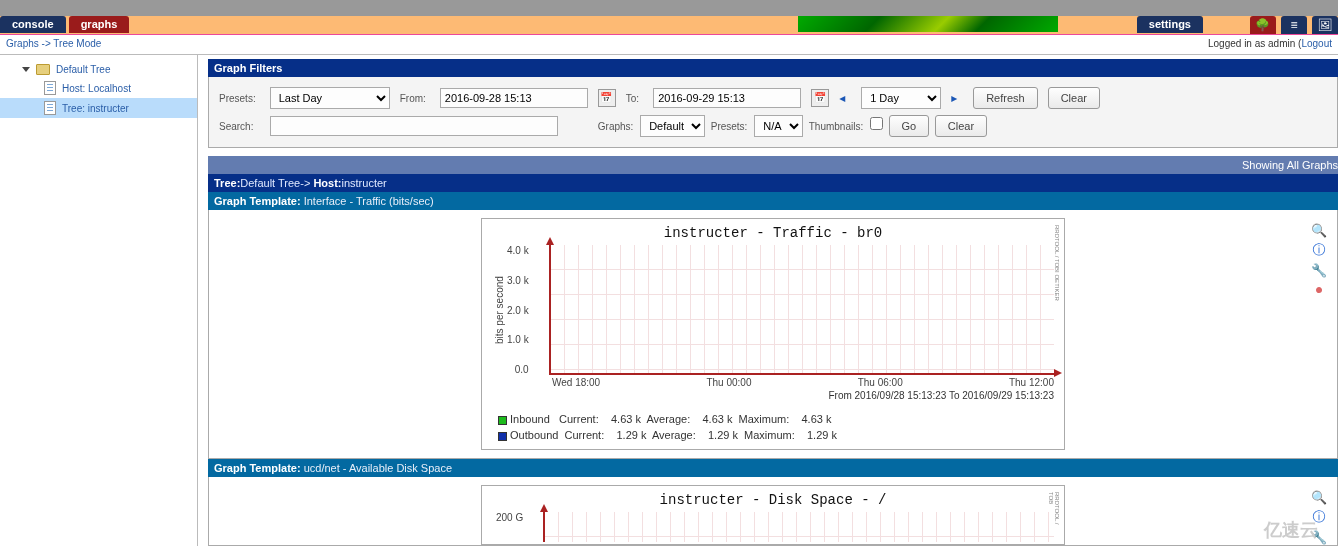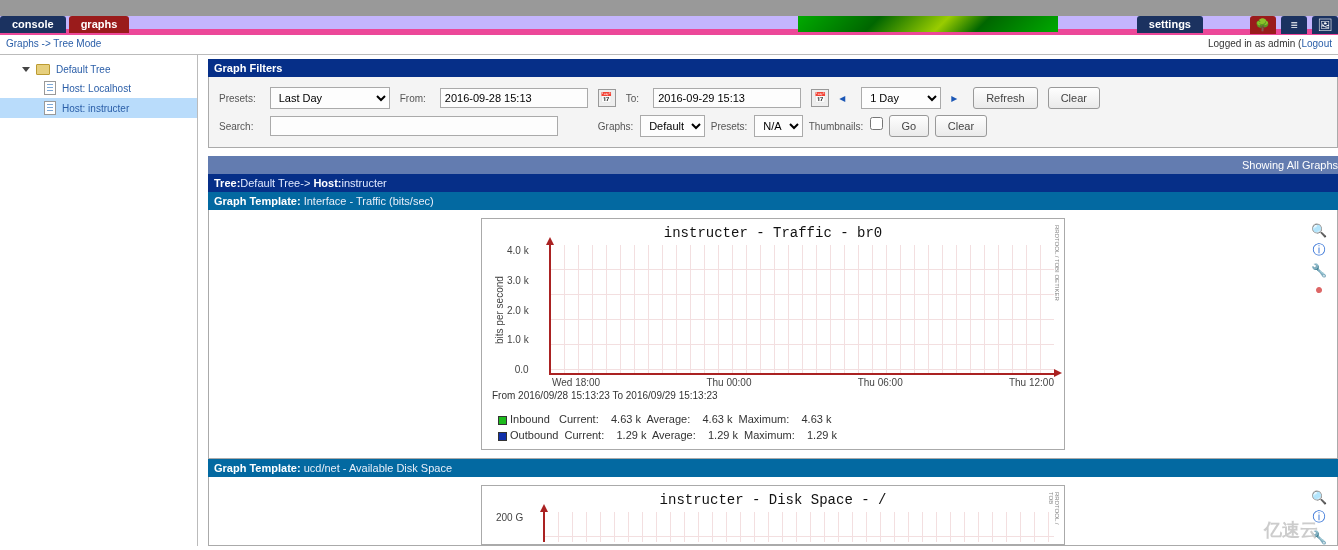--- a/index.html
+++ b/index.html
@@ -1,19 +1,19 @@
 <!DOCTYPE html>
 <html><head>
 <meta charset="utf-8">
 <style>
 * { margin:0; padding:0; box-sizing:border-box; font-family:Arial,Helvetica,sans-serif; }
 body { background:#fff; font-size:11px; color:#333; width:1338px; }
 .topbar { height:16px; background:#999; }
 
-.tabbar { position:relative; height:19px; background:#c4b5fd; border-bottom:6px solid #ec4899; }
+.tabbar { position:relative; height:19px; background:#fdba74; border-bottom:1px solid #ec4899; }
 .tab { display:inline-block; padding:2px 12px 3px 12px; color:#fff; font-size:11px; font-weight:bold; border-top-left-radius:3px; border-top-right-radius:3px; margin-right:0px; vertical-align:bottom; cursor:pointer; }
 .tab.console { background:#1b3260; }
 .tab.graphs  { background:#9a1b1b; }
 .settings-tab { position:absolute; right:135px; top:0; }
 .settings-tab .tab { background:#1b3260; }
 .iconbtn { display:inline-block; width:26px; height:18px; background:#9a1b1b; border-top-left-radius:3px; border-top-right-radius:3px; color:#fff; text-align:center; font-size:12px; line-height:18px; margin-left:2px; vertical-align:bottom; cursor:pointer; }
 .iconbtn.blue { background:#1b3260; }
 .righticons { position:absolute; right:0; top:0; }
 .greenpic { position:absolute; right:280px; top:0; width:260px; height:16px; background:linear-gradient(135deg,#0a0 0%,#060 30%,#9c0 55%,#060 70%,#0a0 100%); }
 
@@ -58,21 +58,21 @@
 .rrdside { position:absolute; right:4px; top:6px; bottom:6px; width:10px; font-size:6px; color:#888; writing-mode:vertical-rl; text-align:left;}
 .gtitle { text-align:center; font-family:"Courier New",monospace; font-size:14px; padding-bottom:4px; color:#111;}
 .plot { display:flex; }
 .ylabel { writing-mode:vertical-rl; transform:rotate(180deg); font-size:10px; color:#444; text-align:center; padding:0 2px;}
 .yticks { display:flex; flex-direction:column; justify-content:space-between; align-items:flex-end; font-size:10px; color:#444; padding-right:20px; height:130px;}
 .plotarea { flex:1; border-left:2px solid #a22; border-bottom:2px solid #a22; height:130px; position:relative; background:#fff; }
 .plotarea::before{content:"";position:absolute;inset:0;background:repeating-linear-gradient(to right,transparent 0 13px,#f3dfe0 13px 14px),repeating-linear-gradient(to bottom,transparent 0 24px,#f3dfe0 24px 25px);}
 .arrowup{position:absolute;left:-5px;top:-8px;width:0;height:0;border-left:4px solid transparent;border-right:4px solid transparent;border-bottom:8px solid #a22;}
 .arrowrt{position:absolute;right:-8px;bottom:-4px;width:0;height:0;border-top:4px solid transparent;border-bottom:4px solid transparent;border-left:8px solid #a22;}
 .xticks { display:flex; justify-content:space-between; padding:2px 0 0 60px; font-size:10px; color:#444;}
-.range { text-align:left; font-size:10px; padding-top:2px;}
+.range { text-align:right; font-size:10px; padding-top:2px;}
 .legend { font-size:11px; padding:10px 0 0 6px; line-height:16px; }
 .legbox { display:inline-block; width:9px; height:9px; border:1px solid #333; vertical-align:middle;}
 .legbox.g{background:#1dbb1d;}
 .legbox.b{background:#1030aa;}
 
 .sideicons { position:absolute; right:10px; top:12px; display:flex; flex-direction:column; gap:4px; }
 .sideicons span{ width:16px; height:16px; display:flex; align-items:center; justify-content:center; font-size:13px; cursor:pointer;}
 
 .watermark { position:fixed; right:20px; bottom:8px; font-size:18px; color:#ccc; font-weight:bold;}
 </style>
@@ -106,21 +106,21 @@
       <span class="tri"></span>
       <span class="foldericon"></span>
       <span>Default Tree</span>
     </div>
     <div class="tree-item lvl2">
       <span class="pageicon"></span>
       <span>Host: Localhost</span>
     </div>
     <div class="tree-item lvl2 sel">
       <span class="pageicon"></span>
-      <span>Host: instructer</span>
+      <span>Tree: instructer</span>
     </div>
   </div>
 
   <div class="main">
 
     <div class="sectionhead">Graph Filters</div>
     <div class="filters">
       <table>
           <tbody>
             <tr>

